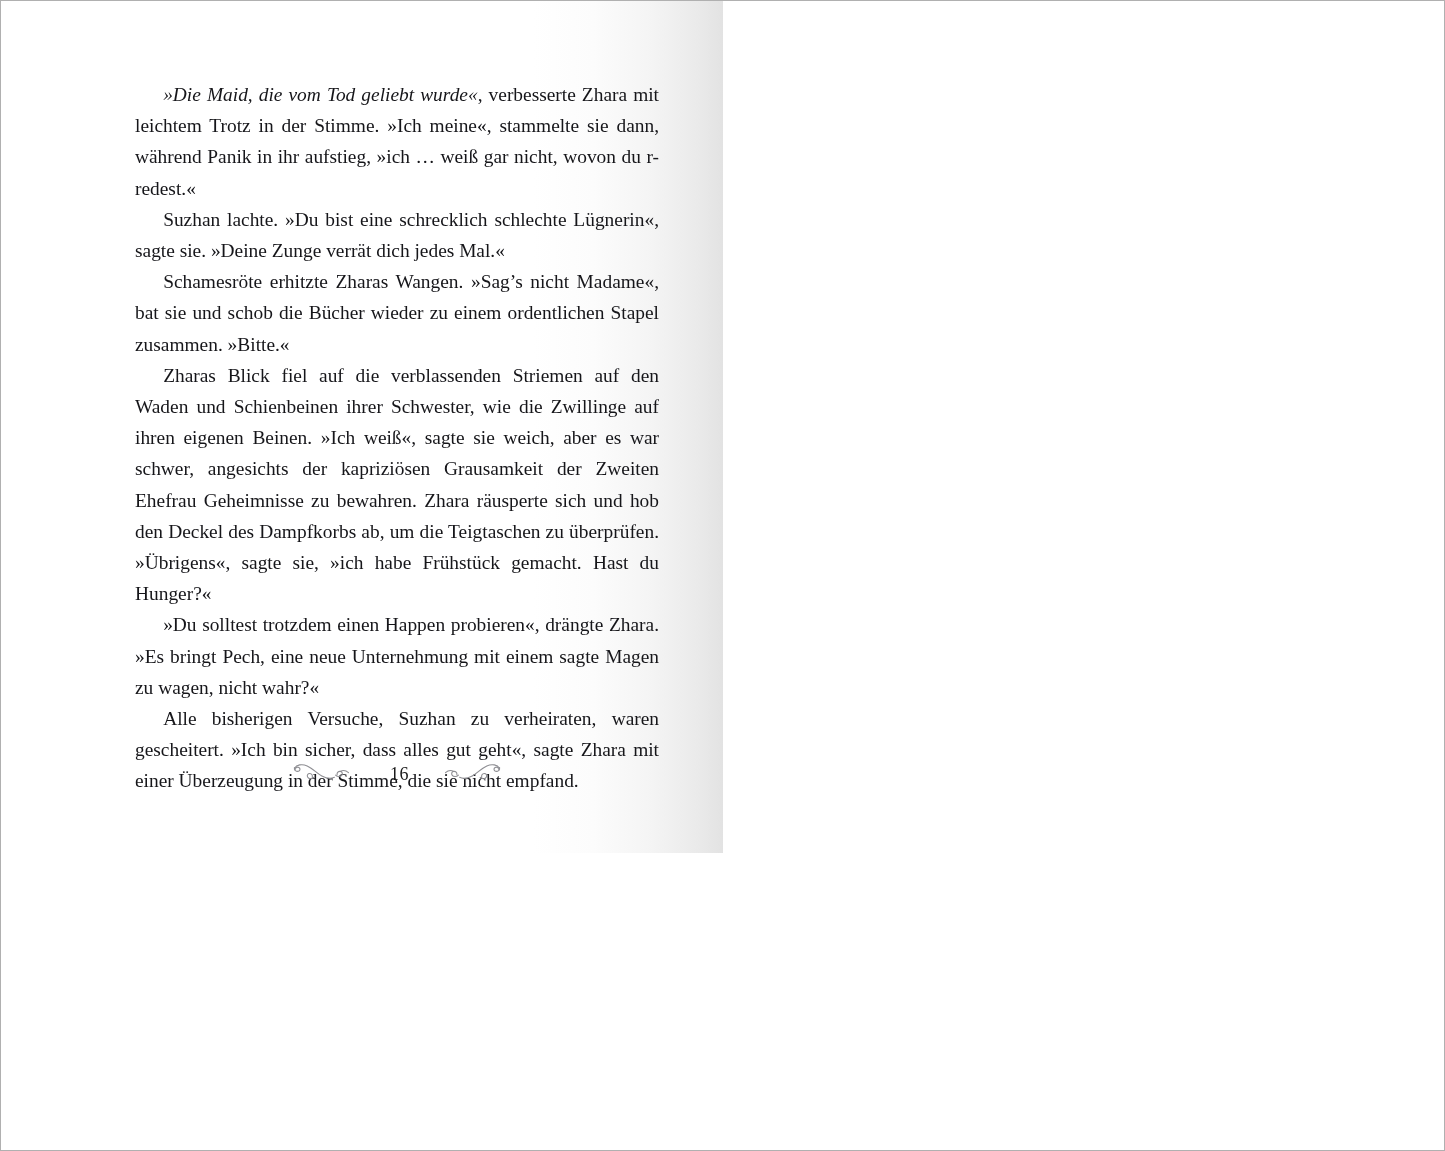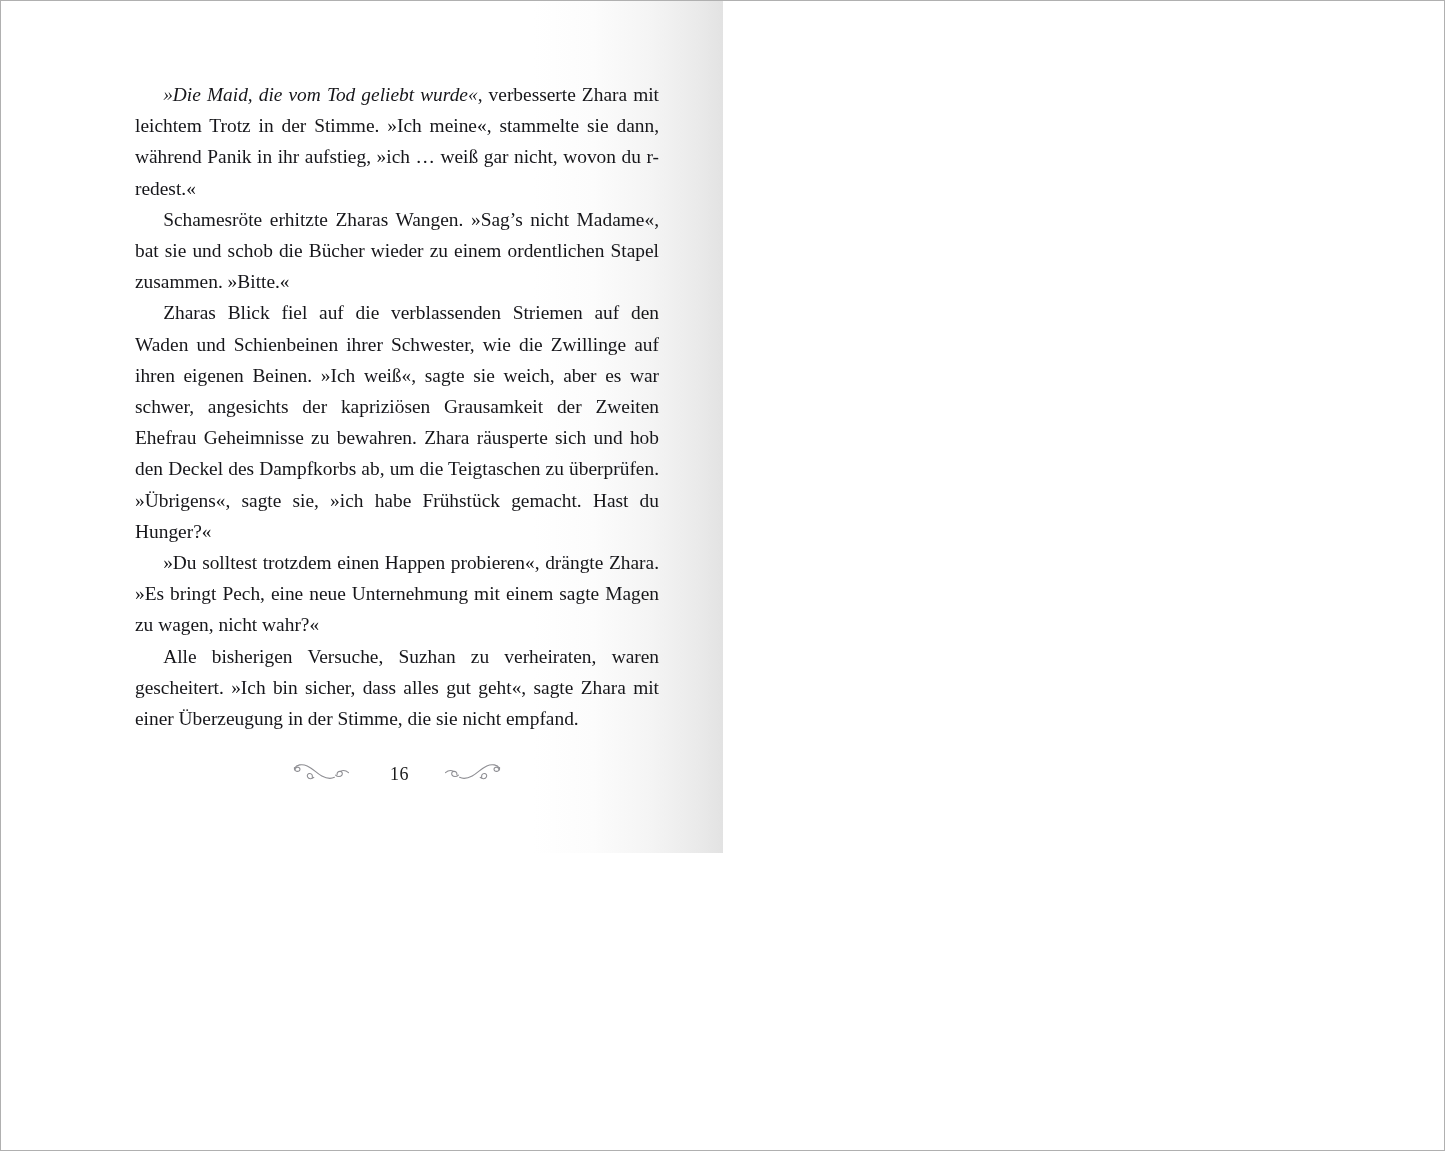--- a/index.html
+++ b/index.html
@@ -121,20 +121,21 @@
 <body>
 
 <div class="book-spread">
 
   <div class="page-left">
 
     <div class="textblock left-col">
       <p>
         <em class="title-italic">»Die Maid, die vom Tod geliebt wurde«</em><span>, verbesserte Zhara mit leichtem Trotz in der Stimme. »Ich meine«, stammelte sie dann, während Panik in ihr aufstieg, »ich … weiß gar nicht, wovon du r-redest.«</span>
       </p>
+      <p>Suzhan lachte. »Du bist eine schrecklich schlechte Lügnerin«, sagte sie. »Deine Zunge verrät dich jedes Mal.«</p>
       <p>Schamesröte erhitzte Zharas Wangen. »Sag’s nicht Madame«, bat sie und schob die Bücher wieder zu einem ordentlichen Stapel zusammen. »Bitte.«</p>
       <p>Zharas Blick fiel auf die verblassenden Striemen auf den Waden und Schienbeinen ihrer Schwester, wie die Zwillinge auf ihren eigenen Beinen. »Ich weiß«, sagte sie weich, aber es war schwer, angesichts der kapriziösen Grausamkeit der Zweiten Ehefrau Geheimnisse zu bewahren. Zhara räusperte sich und hob den Deckel des Dampfkorbs ab, um die Teigtaschen zu überprüfen. »Übrigens«, sagte sie, »ich habe Frühstück gemacht. Hast du Hunger?«</p>
       <p>»Du solltest trotzdem einen Happen probieren«, drängte Zhara. »Es bringt Pech, eine neue Unternehmung mit einem sagte Magen zu wagen, nicht wahr?«</p>
       <p>Alle bisherigen Versuche, Suzhan zu verheiraten, waren gescheitert. »Ich bin sicher, dass alles gut geht«, sagte Zhara mit einer Überzeugung in der Stimme, die sie nicht empfand.</p>
     </div>
 
     <div class="folio folio-left">
       <span class="ornament">
         <svg viewBox="0 0 74 26" width="74" height="26" fill="none" stroke="currentColor" stroke-width="1.1" stroke-linecap="round">
           <path d="M4 9.5c0-2.6 2.2-4 3.9-3.1 1.6 0.9 1.4 3.3-0.4 3.8-2.3 0.6-4.6-1.1-4.1-3.6"></path>

